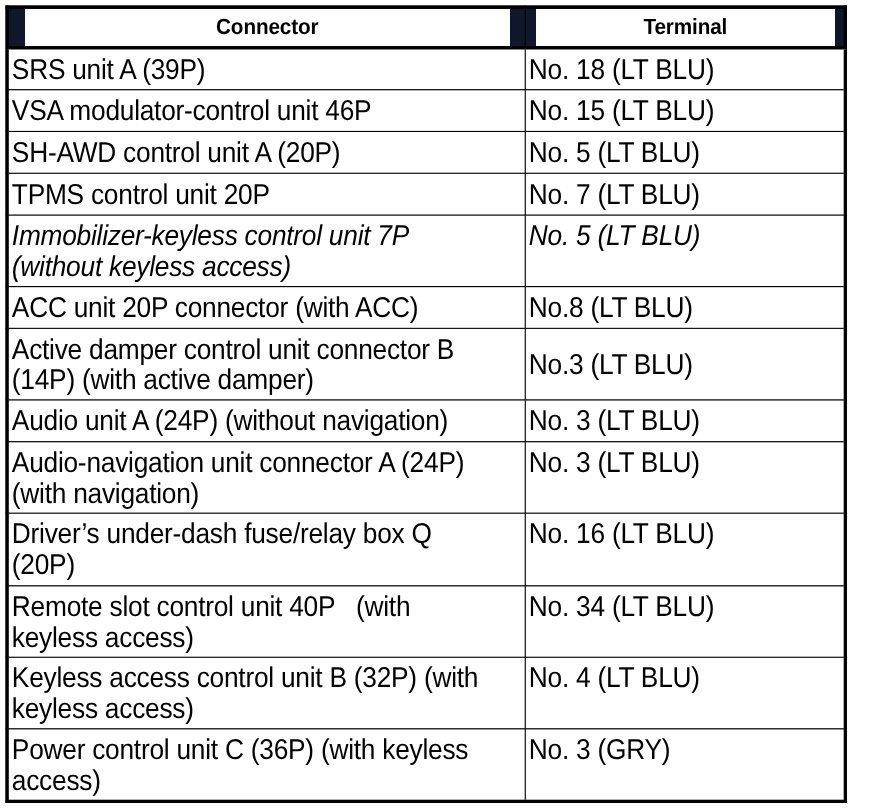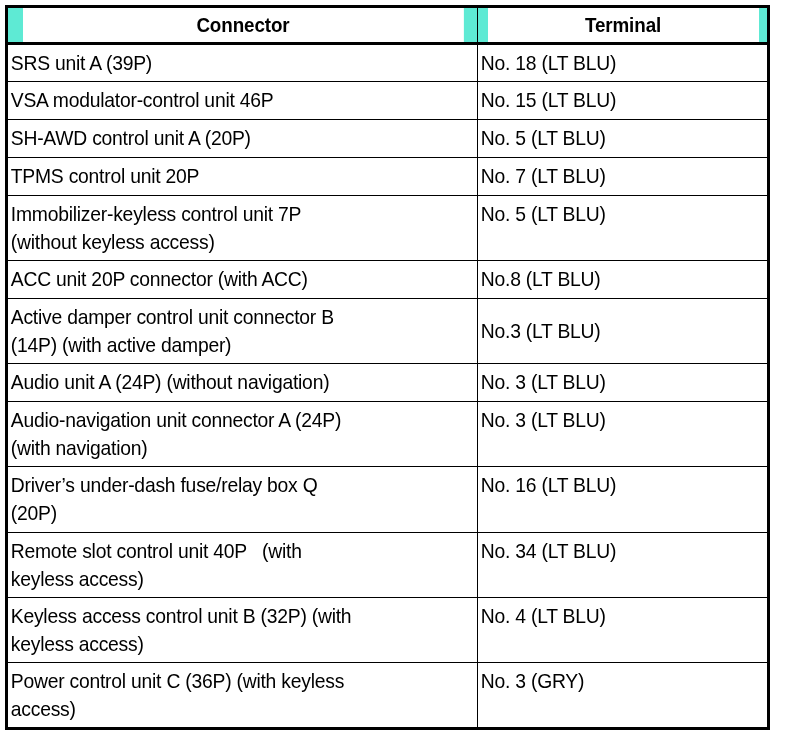--- a/index.html
+++ b/index.html
@@ -22,21 +22,21 @@
     background: #ffffff;
   }
 
   .connector-table {
     position: absolute;
     left: 5px;
     top: 5px;
     width: 762px;
     border-collapse: collapse;
     table-layout: fixed;
-    background: #5eead4;
+    background: #0f172a;
     border: 3px solid #000000;
   }
 
   .connector-table col.col-connector { width: 471px; }
   .connector-table col.col-terminal  { width: 291px; }
 
   .connector-table th,
   .connector-table td {
     border: 1px solid #000000;
     padding: 0;
@@ -51,21 +51,21 @@
     font-size: 20px;
     line-height: 34px;
     height: 34px;
     padding: 0 4px;
     letter-spacing: -0.1px;
     transform: scaleX(0.94);
     transform-origin: center center;
   }
 
   .connector-table tbody td {
-    font-size: 21px;
+    font-size: 26px;
     line-height: 28px;
     font-weight: normal;
     letter-spacing: -0.25px;
     white-space: pre-wrap;
   }
 
   
   .cell-text {
     display: block;
     transform: scaleX(0.92);
@@ -78,21 +78,21 @@
     padding-bottom: 0;
   }
   td.mid {
     vertical-align: middle;
   }
 
   .r1  { height: 38px; }
   .r2  { height: 38px; }
   .r3  { height: 38px; margin-top: 30px; }
   .r4  { height: 38px; }
-  .r5  { height: 64px; }
+  .r5  { height: 64px; font-style: italic; }
   .r6  { height: 38px; }
   .r7  { height: 65px; }
   .r8  { height: 38px; }
   .r9  { height: 64px; }
   .r10 { height: 66px; }
   .r11 { height: 65px; margin-top: 32px; }
   .r12 { height: 64px; margin-top: 44px; }
   .r13 { height: 64px; margin-left: 32px; }
 </style>
 </head>

